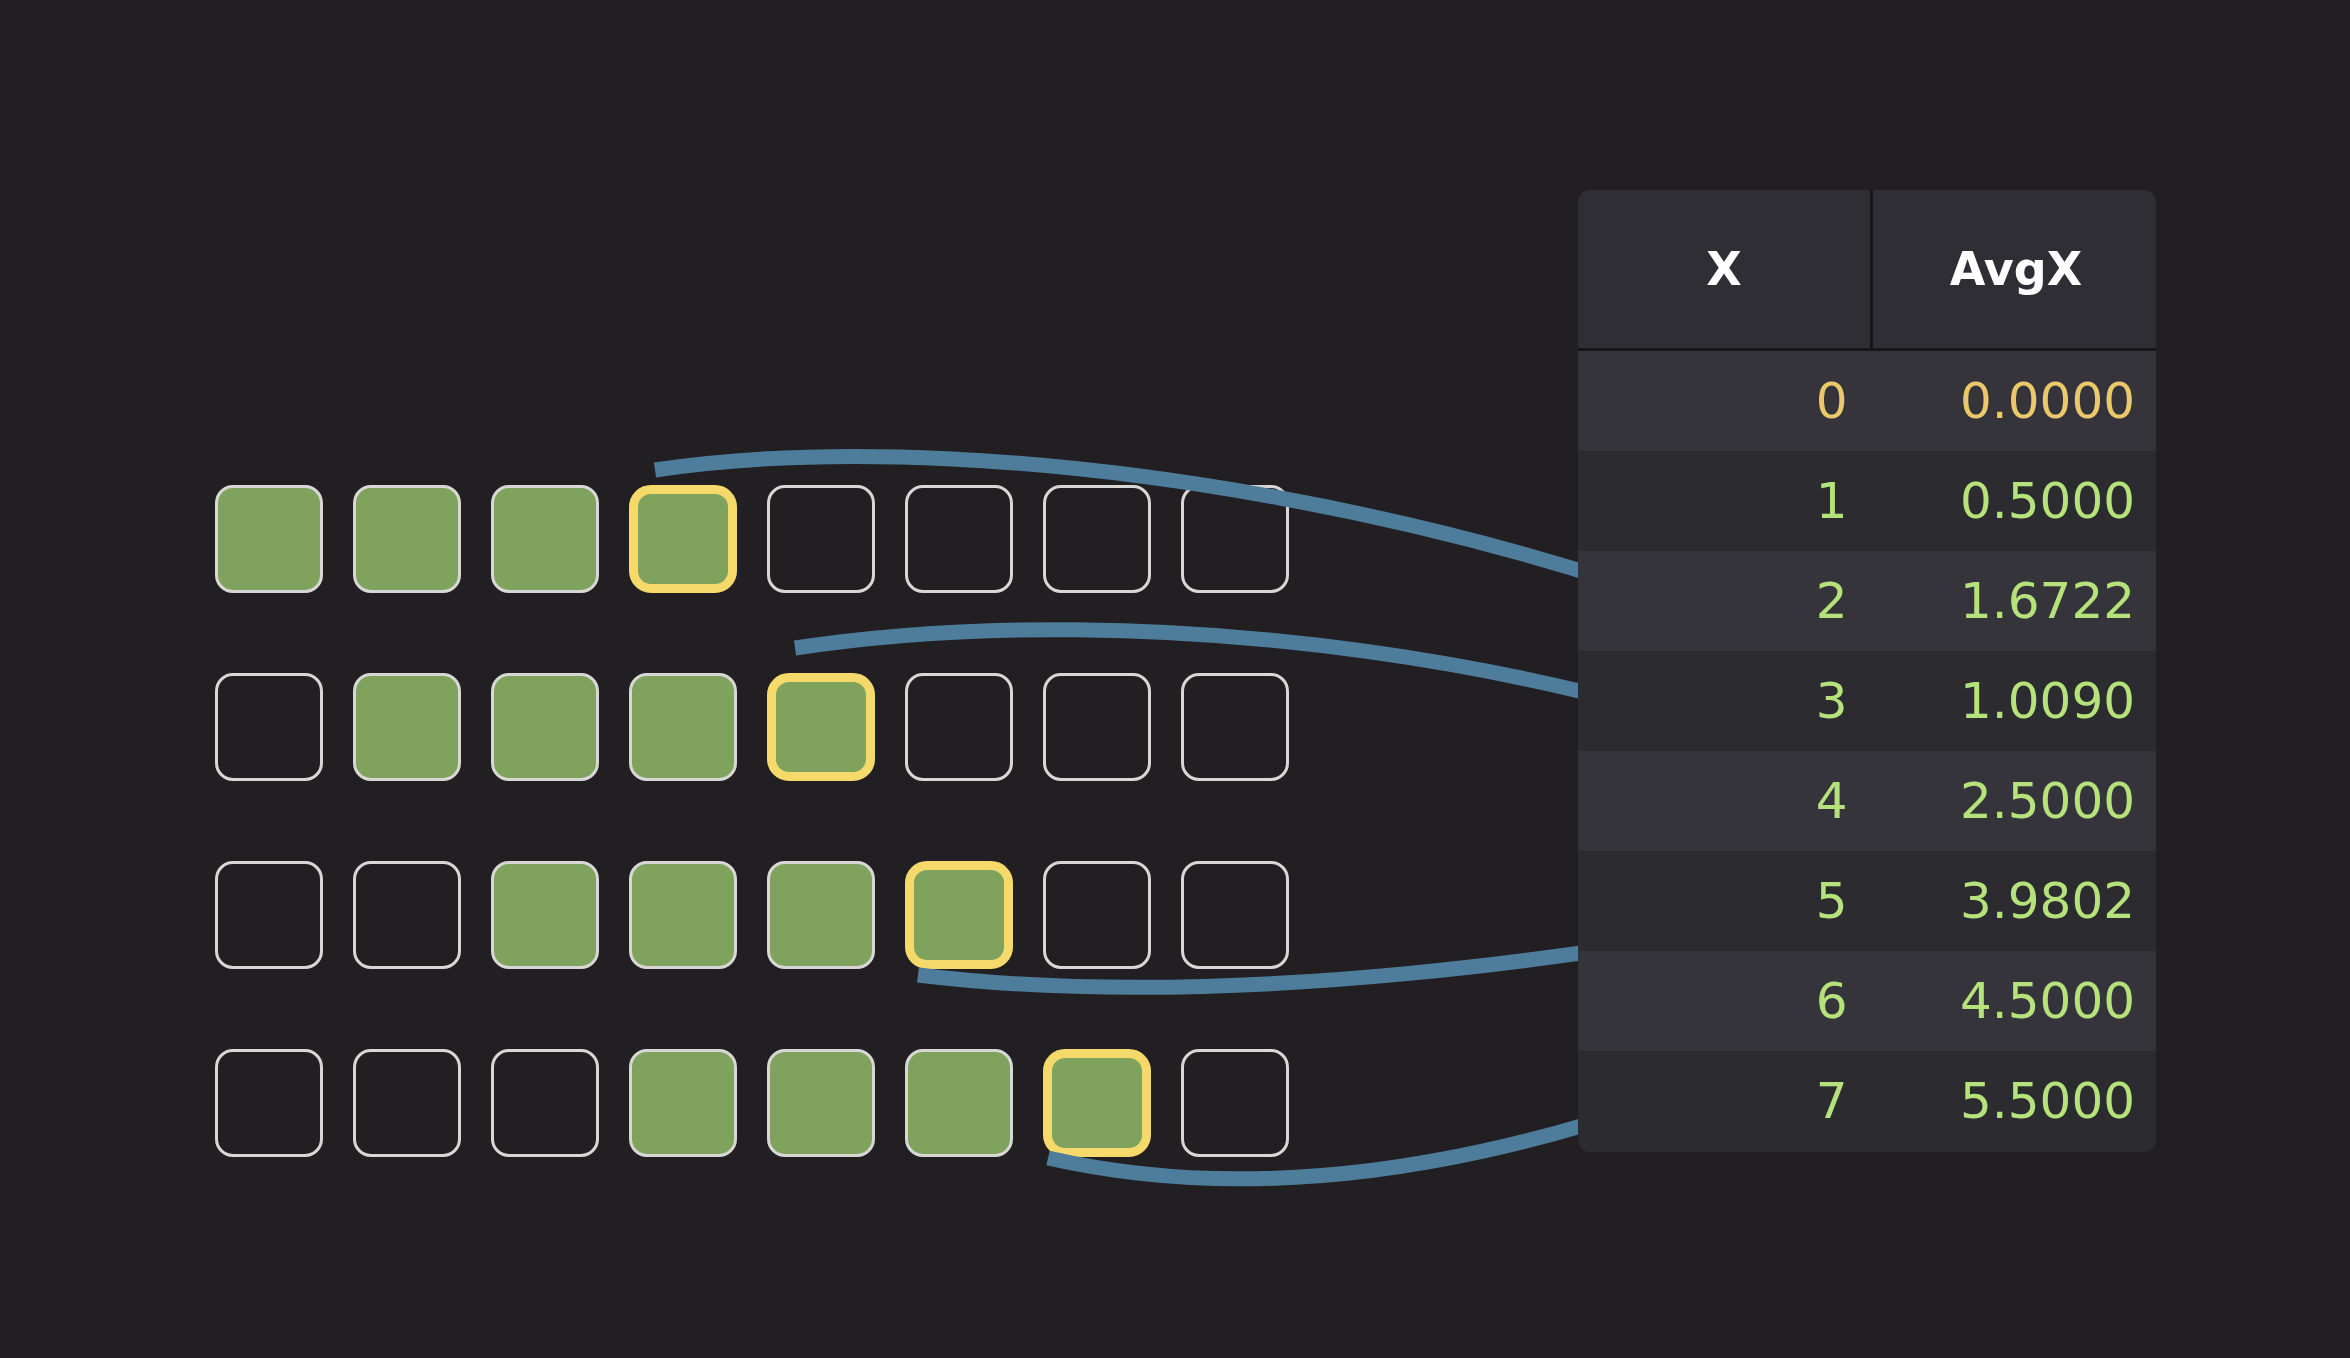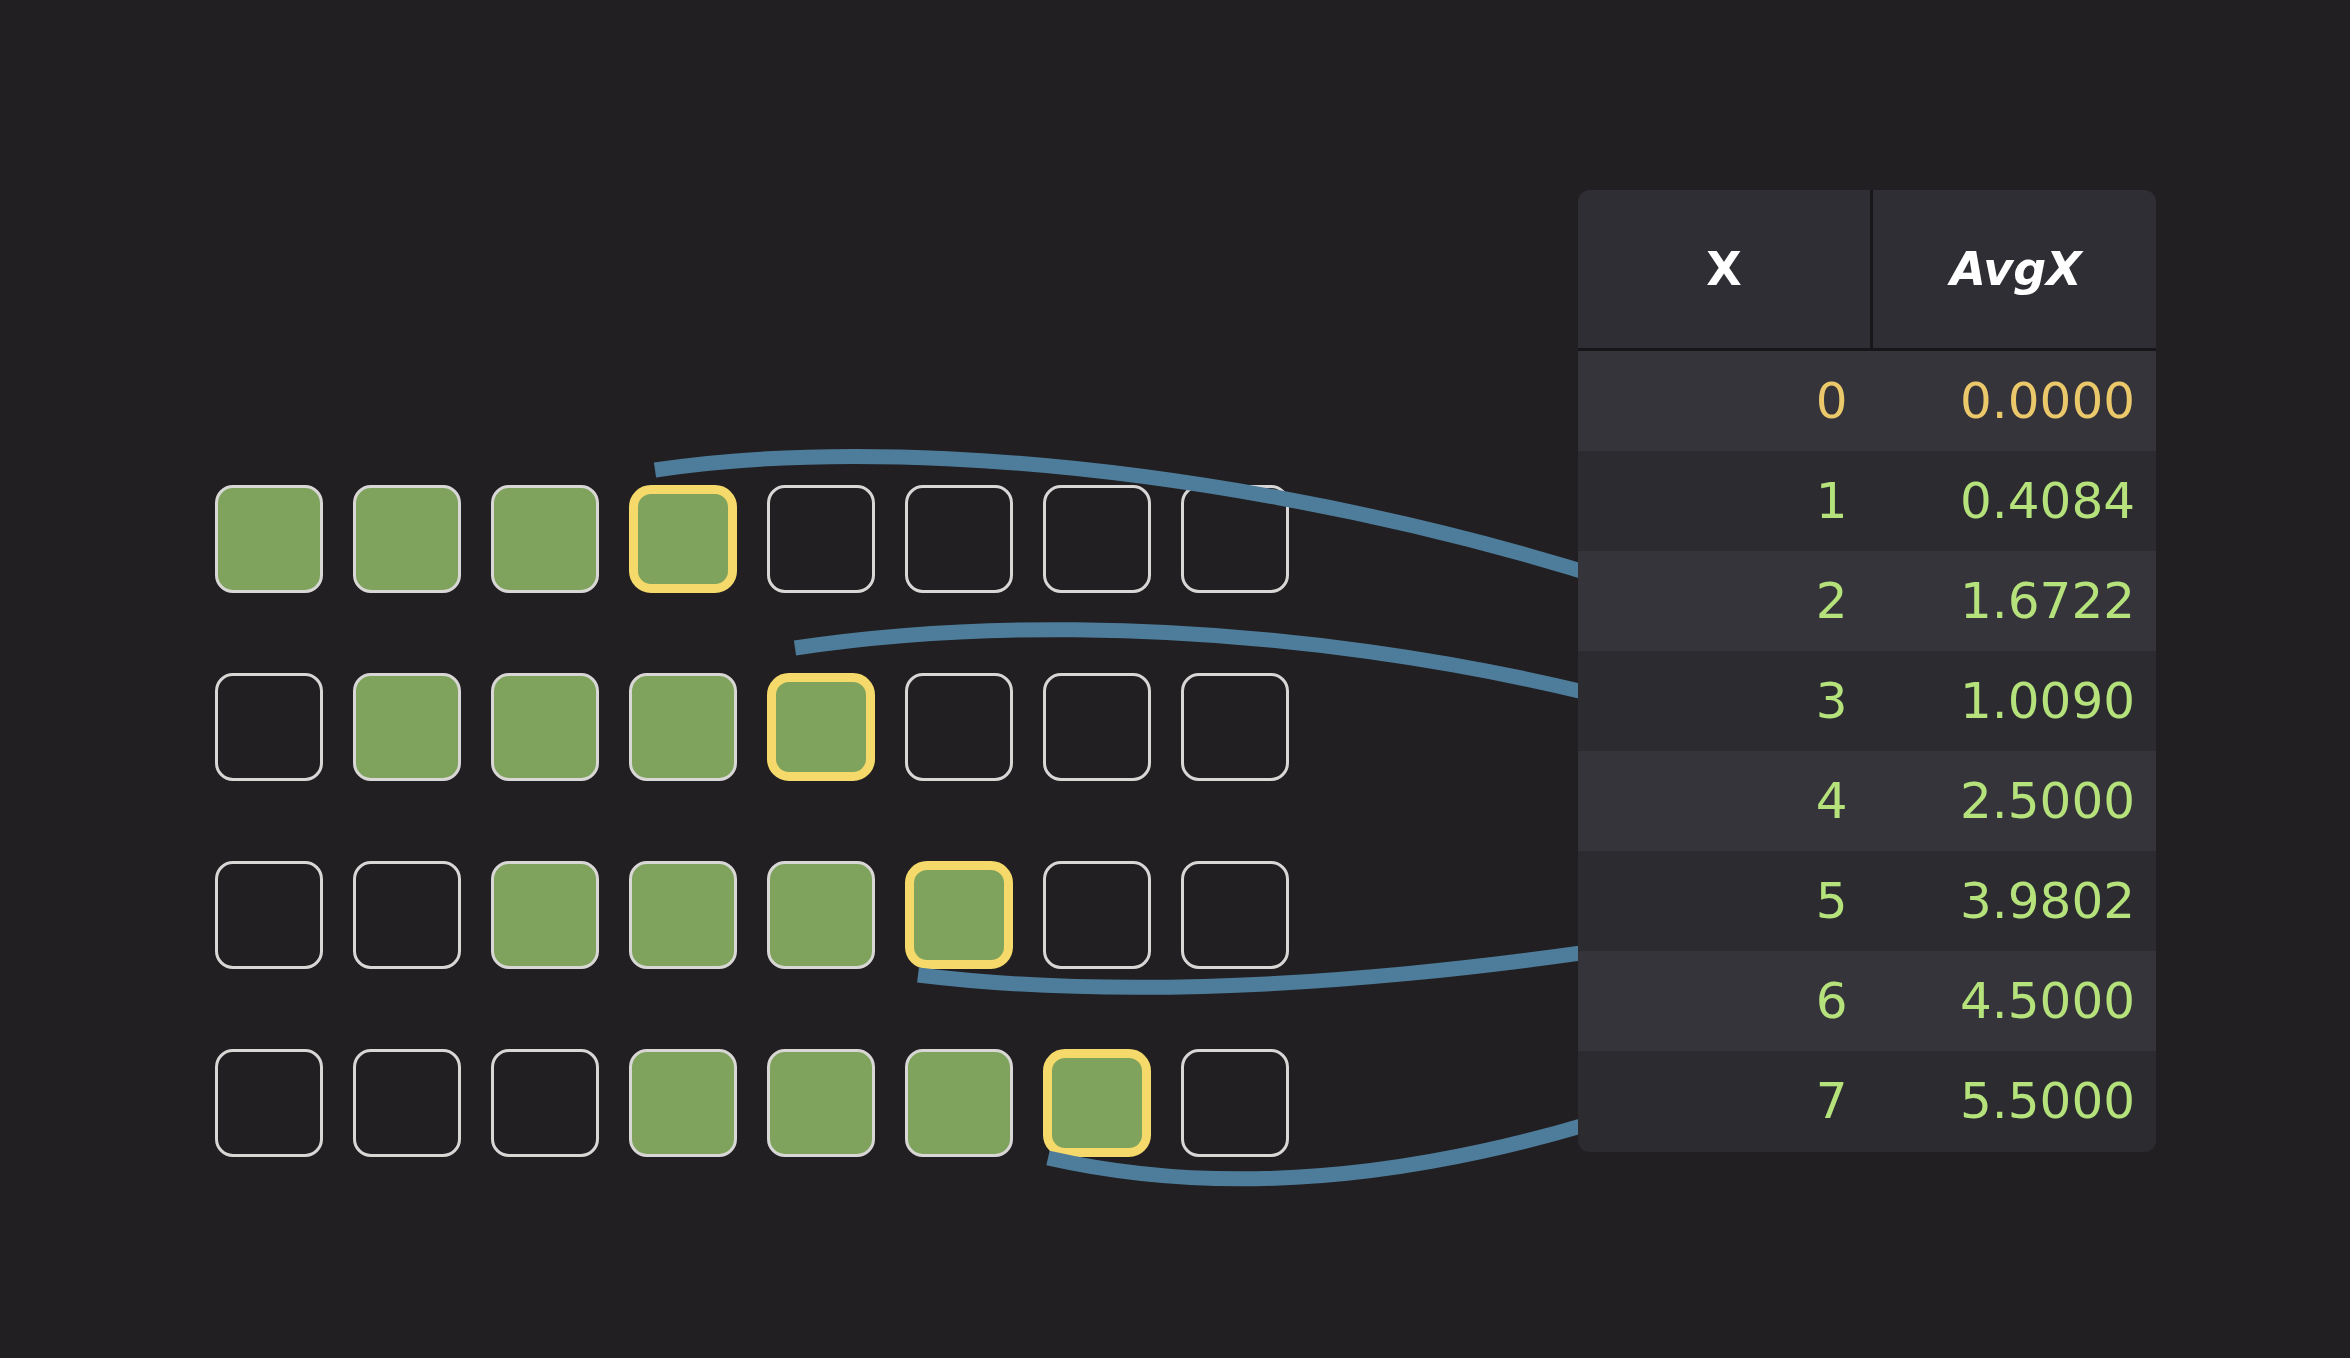--- a/index.html
+++ b/index.html
@@ -88,21 +88,20 @@
     text-align: center;
     padding: 0;
     border-bottom: 3px solid #17171a;
   }
   #data-table th.col-x {
     width: 292px;
     border-right: 3px solid #17171a;
   }
   #data-table th.col-avg {
     width: 286px;
-    font-style: italic;
   }
   #data-table td {
     height: 100px;
     font-size: 50px;
     padding: 0 24px 0 0;
     text-align: right;
     vertical-align: middle;
   }
   #data-table tbody tr.odd  td { background: #35343a; }
   #data-table tbody tr.even td { background: #2b2b30; }
@@ -180,21 +179,21 @@
           <th class="col-avg">AvgX</th>
         </tr>
       </thead>
       <tbody id="table-body">
           <tr class="odd">
             <td class="cell-x v-amber">0</td>
             <td class="v-amber">0.0000</td>
           </tr>
           <tr class="even">
             <td class="cell-x v-green">1</td>
-            <td class="v-green">0.4084</td>
+            <td class="v-green">0.5000</td>
           </tr>
           <tr class="odd">
             <td class="cell-x v-green">2</td>
             <td class="v-green">1.6722</td>
           </tr>
           <tr class="even">
             <td class="cell-x v-green">3</td>
             <td class="v-green">1.0090</td>
           </tr>
           <tr class="odd">

